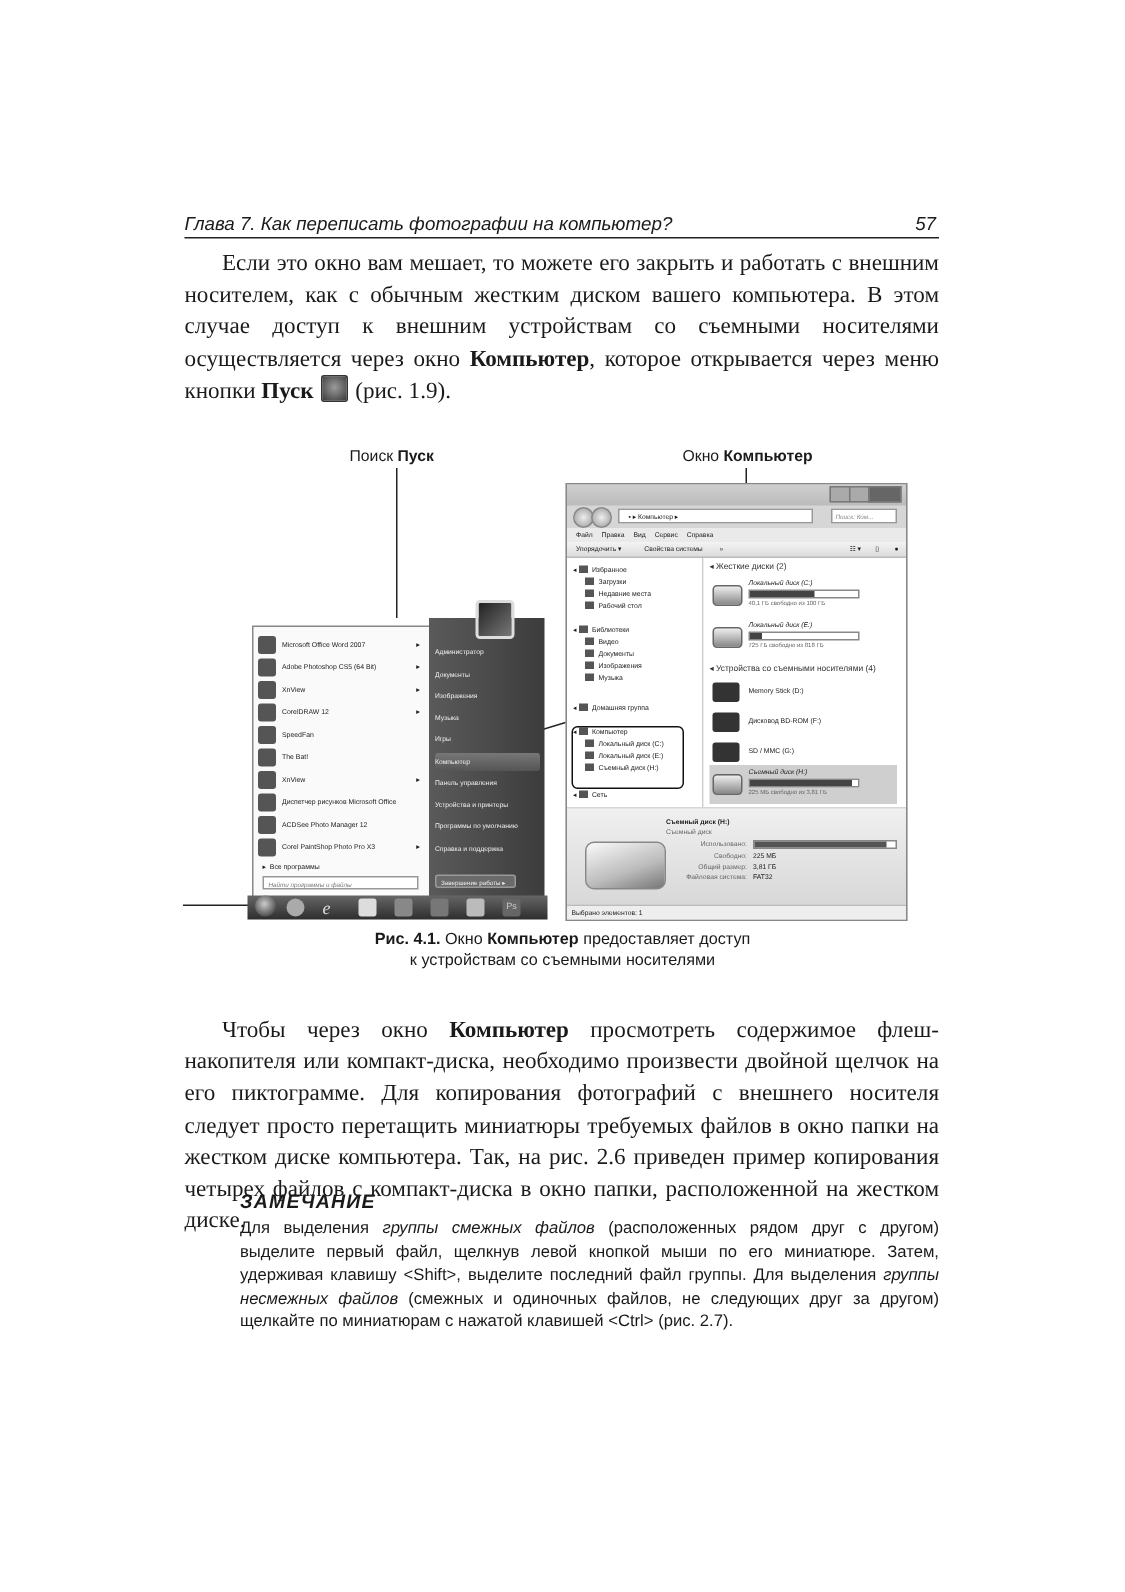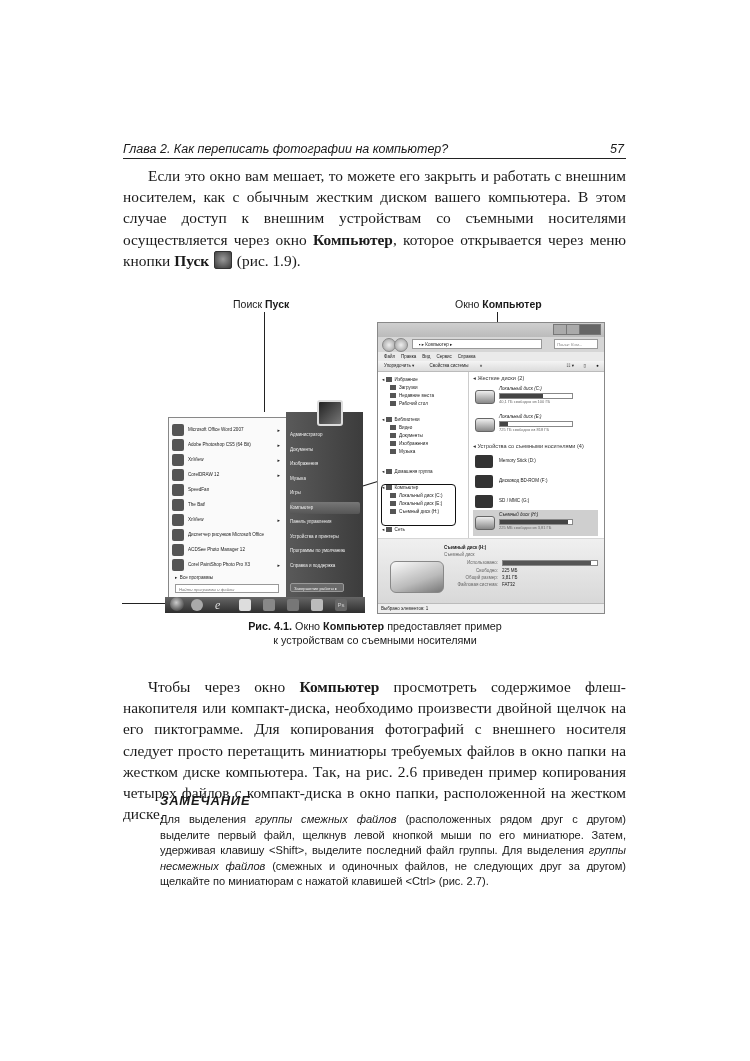--- a/index.html
+++ b/index.html
@@ -73,21 +73,21 @@
   .note-title{position:absolute;left:160px;top:793px;font-family:"Liberation Sans",sans-serif;font-weight:bold;font-style:italic;font-size:13px;letter-spacing:0.8px;}
   .note-title .big{font-size:13px;}
   .note-title .sm{font-size:13px;}
   .note{position:absolute;left:160px;top:812px;width:466px;font-family:"Liberation Sans",sans-serif;font-size:11.1px;line-height:15.6px;text-align:justify;}
   .note .last{text-align-last:left;}
 </style>
 </head>
 <body>
 
 <div class="runhead">
-  <span class="t">Глава 2. Как переписать фотографии на компьютер?</span>
+  <span class="t">Глава 7. Как переписать фотографии на компьютер?</span>
   <span class="p">57</span>
 </div>
 
 <div class="body" style="top:165px;">
   <p class="ind last"><span>Если это окно вам мешает, то можете его закрыть и работать с внешним носителем, как с обычным жестким диском вашего компьютера. В этом случае доступ к внешним устройствам со съемными носителями осуществляется через окно </span><b>Компьютер</b><span>, которое открывается через меню кнопки </span><b>Пуск</b> <span class="pusk-icon"></span><span> (рис. 1.9).</span></p>
 </div>
 
 <div class="fig">
   <div class="lbl" style="left:233px;top:298px;"><span>Поиск </span><b>Пуск</b></div>
   <div class="lbl" style="left:455px;top:298px;"><span>Окно </span><b>Компьютер</b></div>
@@ -286,21 +286,21 @@
       <div class="dr" style="left:60px;top:42px;width:60px;">
           <span class="k">Файловая система:</span>
           <span class="v" style="left:64px;">FAT32</span>
         </div>
     </div>
     <div class="status">Выбрано элементов: 1</div>
   </div>
   <div class="hl"></div>
 
   <div class="caption">
-    <b>Рис. 4.1.</b><span> Окно </span><b>Компьютер</b><span> предоставляет пример</span><br>
+    <b>Рис. 4.1.</b><span> Окно </span><b>Компьютер</b><span> предоставляет доступ</span><br>
     <span>к устройствам со съемными носителями</span>
   </div>
 </div>
 
 <div class="body" style="top:676px;">
   <p class="ind last"><span>Чтобы через окно </span><b>Компьютер</b><span> просмотреть содержимое флеш-накопителя или компакт-диска, необходимо произвести двойной щелчок на его пиктограмме. Для копирования фотографий с внешнего носителя следует просто перетащить миниатюры требуемых файлов в окно папки на жестком диске компьютера. Так, на рис. 2.6 приведен пример копирования четырех файлов с компакт-диска в окно папки, расположенной на жестком диске.</span></p>
 </div>
 
 <div class="note-title"><span class="big">З</span><span class="sm">АМЕЧАНИЕ</span></div>
 <div class="note">

